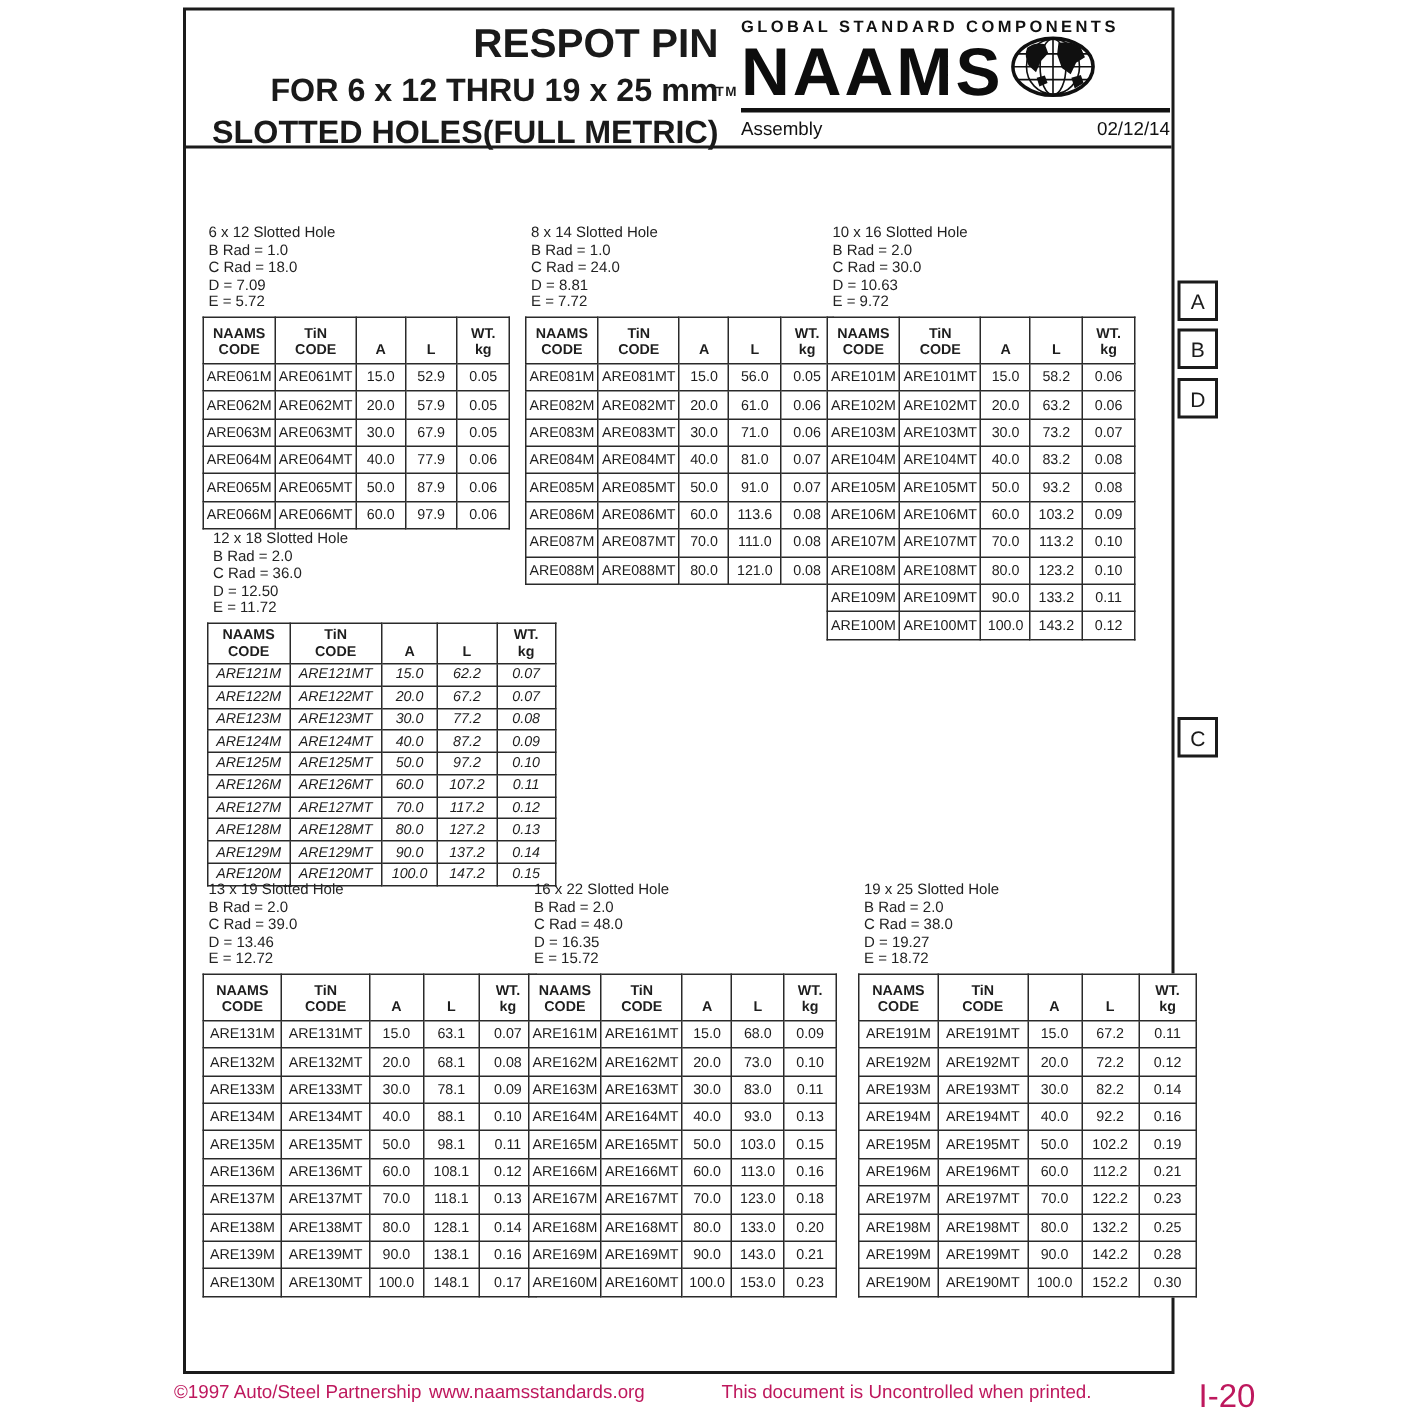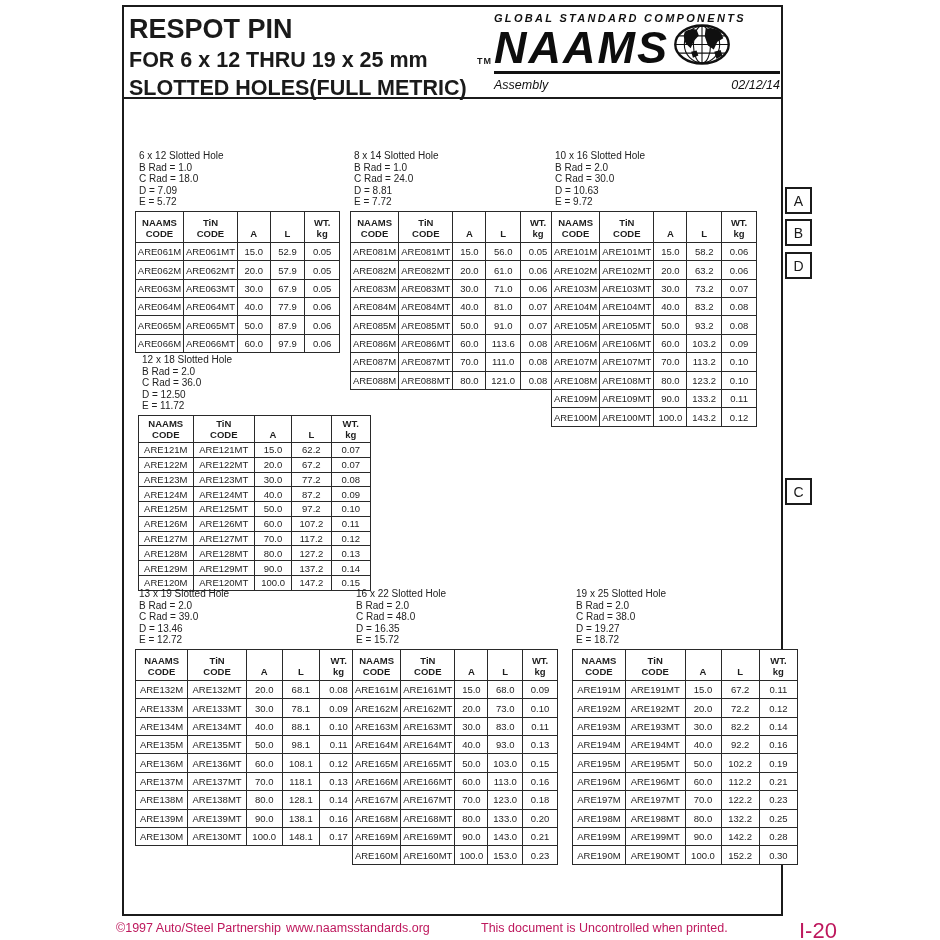--- a/index.html
+++ b/index.html
@@ -7,46 +7,46 @@
     width:940px;height:940px;position:relative;background:#ffffff;
     font-family:"Liberation Sans", sans-serif;color:#1a1a1a;overflow:hidden;
   }
   
   .frame{
     position:absolute;left:122px;top:5px;width:661px;height:911px;
     border:2px solid #1b1b1b;box-sizing:border-box;background:#fff;
   }
   
   .hdr{position:relative;height:90px;border-bottom:2px solid #1b1b1b;}
-  .title-block{position:absolute;left:5px;top:9px;width:350px;text-align:left;font-weight:bold;line-height:1;}
+  .title-block{position:absolute;left:5px;top:9px;width:350px;text-align:right;font-weight:bold;line-height:1;}
   .title-1{font-size:27px;letter-spacing:0px;}
   .title-2{font-size:21.5px;margin-top:7px;}
   .title-3{font-size:21.5px;margin-top:6px;}
   .tm-mark{position:absolute;left:353px;top:49px;font-size:9px;font-weight:bold;letter-spacing:1px;}
-  .brand{position:absolute;left:370px;top:5px;width:286px;font-style:italic;}
+  .brand{position:absolute;left:370px;top:5px;width:286px;}
   .brand-tagline{font-size:11px;font-weight:bold;letter-spacing:2.3px;white-space:nowrap;color:#111;}
   .brand-row{display:flex;align-items:center;margin-top:1px;}
   .brand-name{font-size:45px;font-weight:bold;letter-spacing:2px;line-height:0.92;color:#0d0d0d;}
   .brand-globe{margin-left:4px;margin-top:-2px;}
   .brand-rule{border-top:3px solid #111;margin-top:1px;}
   .brand-bottom{display:flex;justify-content:space-between;font-size:12.5px;margin-top:4px;color:#111;}
   
   .tblock{position:absolute;}
   .specs{font-size:10px;line-height:11.6px;margin-left:4px;margin-bottom:3px;white-space:nowrap;color:#222;}
   table.ptable{
     border-collapse:collapse;table-layout:fixed;width:100%;
     border:1.5px solid #242424;background:#fff;
   }
   table.ptable th, table.ptable td{
     border:1px solid #2a2a2a;text-align:center;font-size:9.5px;color:#1d1d1d;
     overflow:hidden;white-space:nowrap;
   }
   table.ptable th{font-weight:bold;vertical-align:bottom;padding:3px 0 3px 0;line-height:11px;height:24px;}
   table.ptable td{padding:3.2px 0;}
-  .tblock.compact table.ptable td{padding:1.4px 0;}
+  .tblock.compact table.ptable td{padding:1.4px 0;font-style:italic;}
   .tblock.compact table.ptable th{height:20px;padding:2px 0;}
   col.c1{width:23.5%;} col.c2{width:26.5%;} col.c3{width:16%;} col.c4{width:17%;} col.c5{width:17%;}
   
   .side-label{
     position:absolute;left:785px;width:27px;height:27px;border:2px solid #1b1b1b;
     box-sizing:border-box;display:flex;align-items:center;justify-content:center;
     font-size:14px;color:#1a1a1a;background:#fff;
   }
   
   .footer{position:absolute;left:116px;top:921px;width:740px;height:20px;font-size:12.5px;color:#be185d;}
@@ -470,20 +470,27 @@
           <tr>
             <th>NAAMS<br>CODE</th>
             <th>TiN<br>CODE</th>
             <th>A</th>
             <th>L</th>
             <th>WT.<br>kg</th>
           </tr>
         </thead>
         <tbody>
           <tr>
+            <td>ARE131M</td>
+            <td>ARE131MT</td>
+            <td>15.0</td>
+            <td>63.1</td>
+            <td>0.07</td>
+          </tr>
+          <tr>
             <td>ARE132M</td>
             <td>ARE132MT</td>
             <td>20.0</td>
             <td>68.1</td>
             <td>0.08</td>
           </tr>
           <tr>
             <td>ARE133M</td>
             <td>ARE133MT</td>
             <td>30.0</td>

